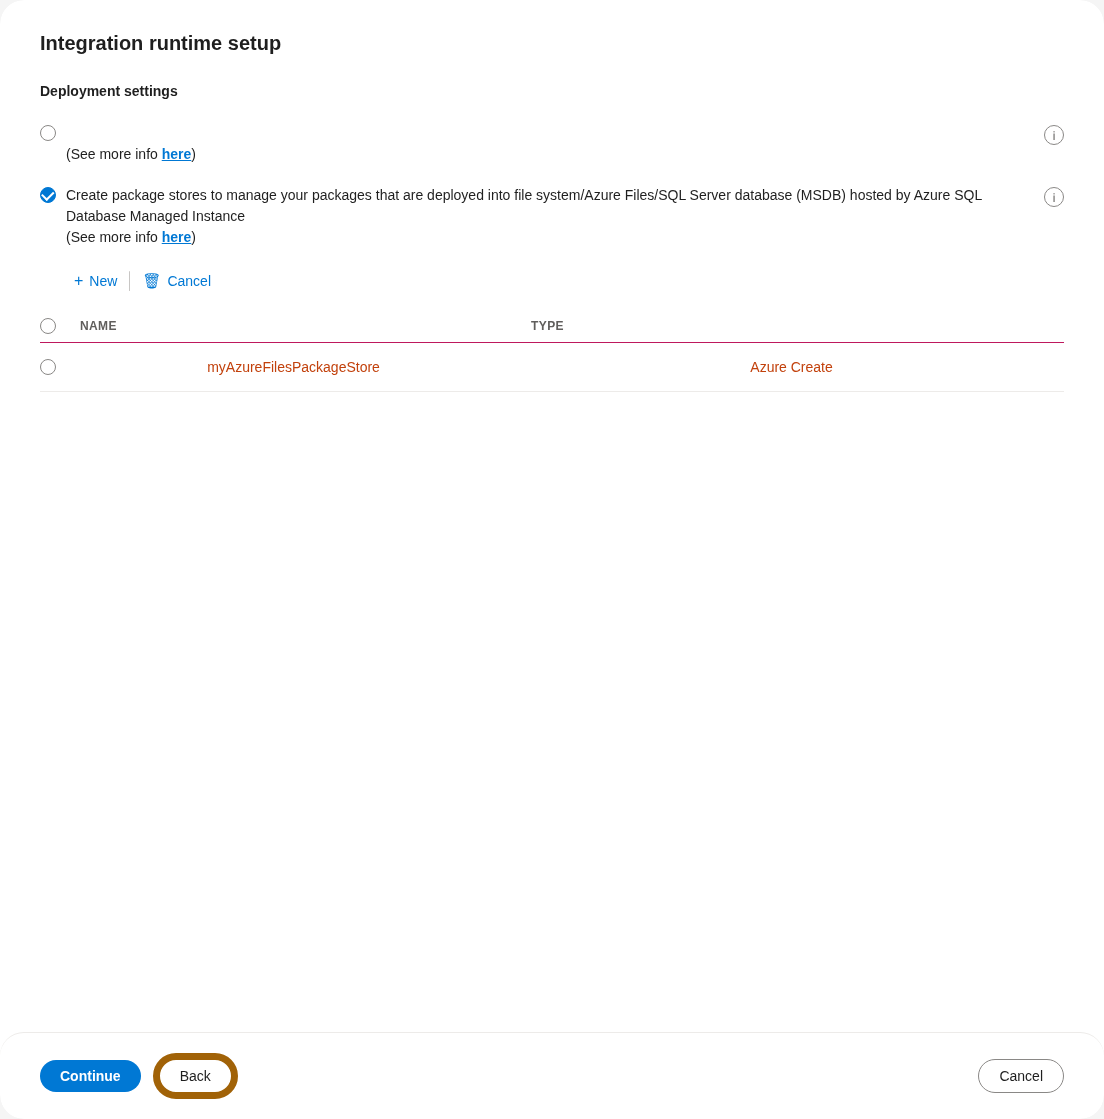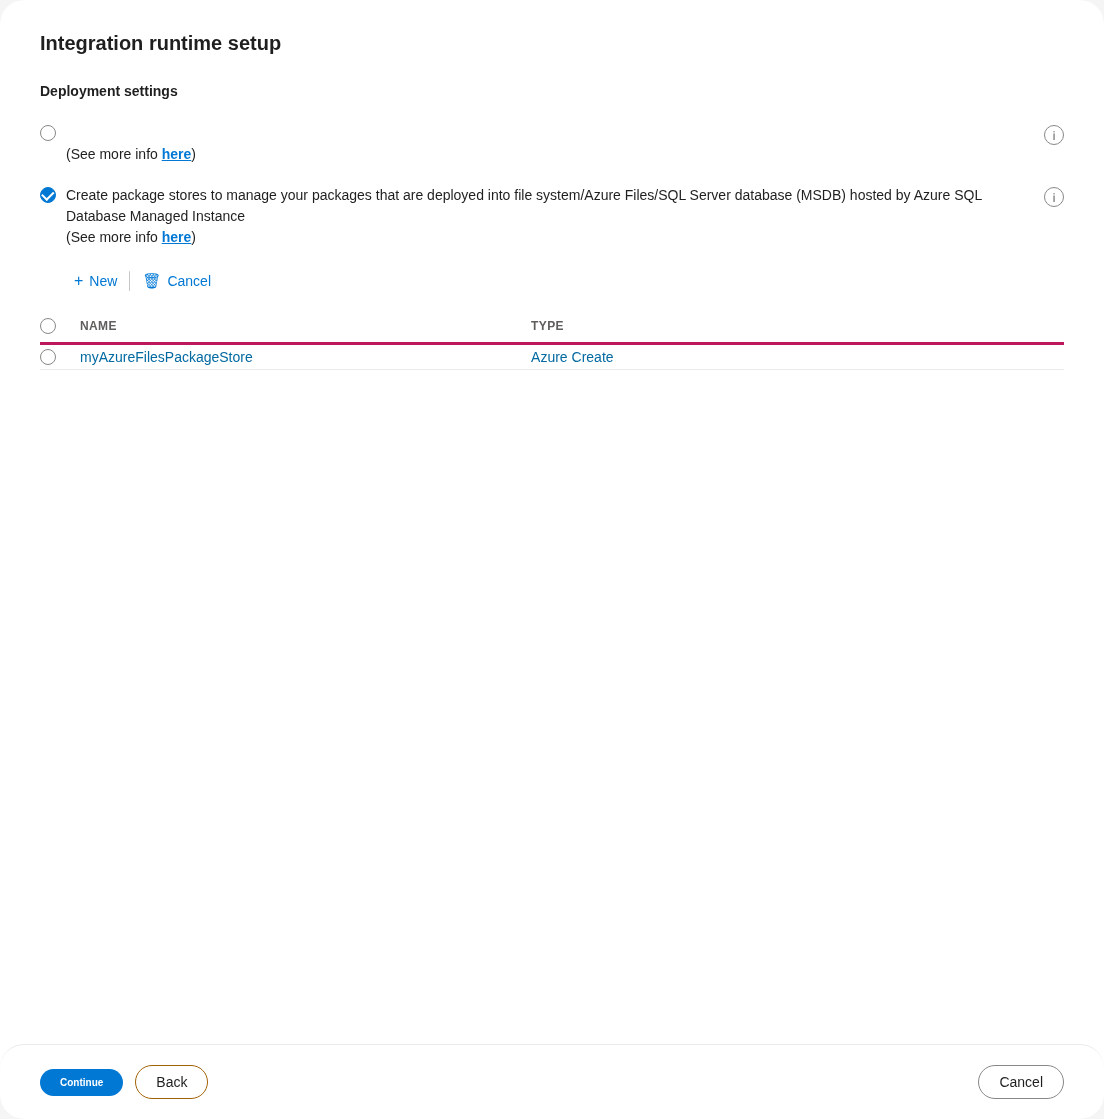--- a/index.html
+++ b/index.html
@@ -163,42 +163,43 @@
     .table-container {
       margin-left: 0;
     }
 
     .table {
       width: 100%;
       border-collapse: collapse;
     }
 
     .table thead tr {
-      border-bottom: 3px solid #be185d;
+      border-bottom: 1px solid #be185d;
     }
 
     .table th {
       text-align: left;
       font-size: 12px;
       font-weight: 600;
       color: #605e5c;
       padding: 8px 12px;
       letter-spacing: 0.03em;
       text-transform: uppercase;
     }
 
     .table th:first-child {
       width: 40px;
       padding-left: 0;
     }
 
     .table td {
-      padding: 4px 12px;
-      color: #0369a1;
-      font-size: 14px;
+      padding: 16px 12px;
+      color: #c2410c;
+      font-size: 14px;
+      text-align: center;
     }
 
     .table td:first-child {
       padding-left: 0;
       width: 40px;
     }
 
     .table tbody tr {
       border-bottom: 1px solid #edebe9;
     }
@@ -225,30 +226,30 @@
       display: flex;
       align-items: center;
       gap: 12px;
     }
 
     .btn-primary {
       background: #0078d4;
       color: #ffffff;
       border: none;
       padding: 8px 20px;
-      font-size: 10px;
+      font-size: 14px;
       font-family: inherit;
       cursor: pointer;
       font-weight: 600;
     }
 
     .btn-secondary {
       background: #ffffff;
       color: #1f1f1f;
-      border: 1px solid #a16207;
+      border: 7px solid #a16207;
       padding: 8px 20px;
       font-size: 14px;
       font-family: inherit;
       cursor: pointer;
     }
 
     .btn-cancel {
       margin-left: auto;
       background: #ffffff;
       color: #1f1f1f;

